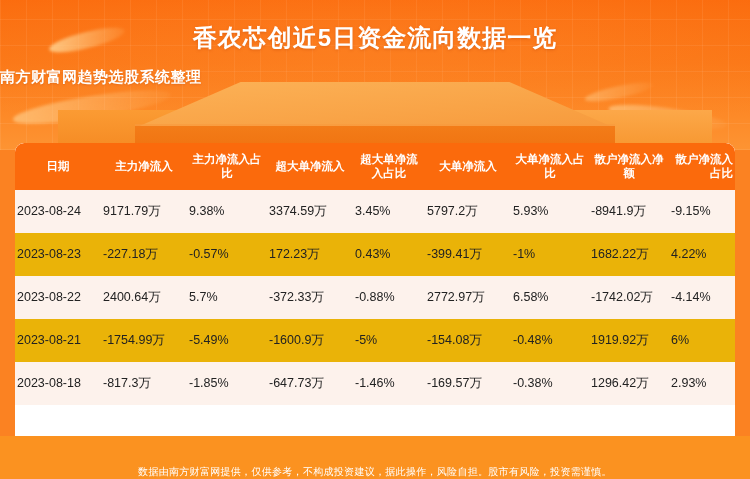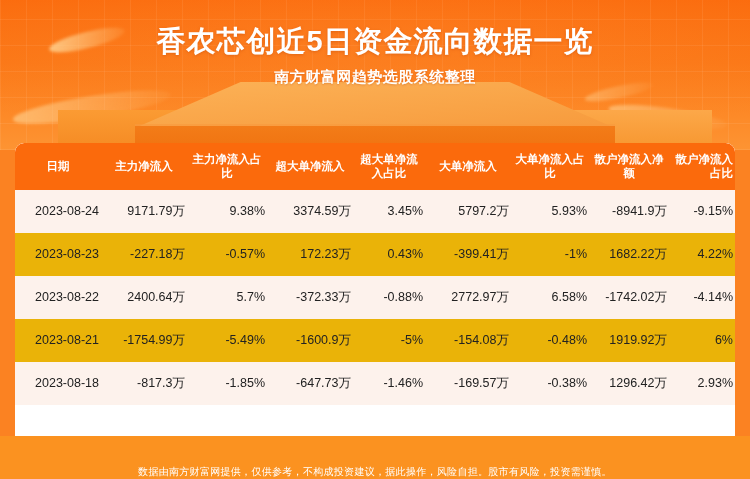--- a/index.html
+++ b/index.html
@@ -65,26 +65,26 @@
     filter:blur(1.5px);
   }
   .sw1{ left:48px;  top:32px;  width:78px;  height:16px; transform:rotate(-14deg); }
   .sw2{ left:12px;  top:96px;  width:160px; height:22px; transform:rotate(-9deg); opacity:.75;}
   .sw3{ right:22px; top:108px; width:120px; height:18px; transform:rotate(8deg); opacity:.7;}
   .sw4{ right:96px; top:86px;  width:70px;  height:12px; transform:rotate(-12deg); opacity:.55;}
 
   .banner-title{
     position:absolute; left:0; right:0; top:22px;
     text-align:center; color:#ffffff;
-    font-size:29px; font-weight:bold; letter-spacing:1px;
+    font-size:24px; font-weight:bold; letter-spacing:1px;
     text-shadow:0 1px 3px rgba(180,60,0,.35);
   }
   .banner-sub{
     position:absolute; left:0; right:0; top:68px;
-    text-align:center; color:#ffffff;
+    text-align:left; color:#ffffff;
     font-size:15px; font-weight:bold; letter-spacing:.5px;
     text-shadow:0 1px 2px rgba(180,60,0,.30);
   }
 
   
   .card{
     position:absolute; left:15px; top:143px; width:720px; height:293px;
     border-radius:9px 9px 0 0;
     overflow:hidden;
     background:#ffffff;
@@ -115,21 +115,21 @@
   }
   thead th{
     background:#fb6a0c; color:#ffffff;
     font-size:11.5px; font-weight:bold;
     padding:9px 2px; line-height:1.25; text-align:center;
     vertical-align:middle;
   }
   thead tr th:first-child{ border-top-left-radius:9px; }
   thead tr th:last-child { border-top-right-radius:9px;text-align:right; }
   tbody td{
-    font-size:12.5px; color:#222222; text-align:right;
+    font-size:12.5px; color:#222222; text-align:left;
     padding:13px 2px; background:transparent;
   }
   tbody tr.odd  { background:#fdf2ec; }
   tbody tr.even { background:#eab308; }
 
   
   col.c0{ width:86px; }  col.c1{ width:86px; }  col.c2{ width:80px; }
   col.c3{ width:86px; }  col.c4{ width:72px; }  col.c5{ width:86px; }
   col.c6{ width:78px; }  col.c7{ width:80px; }  col.c8{ width:66px; }
 

